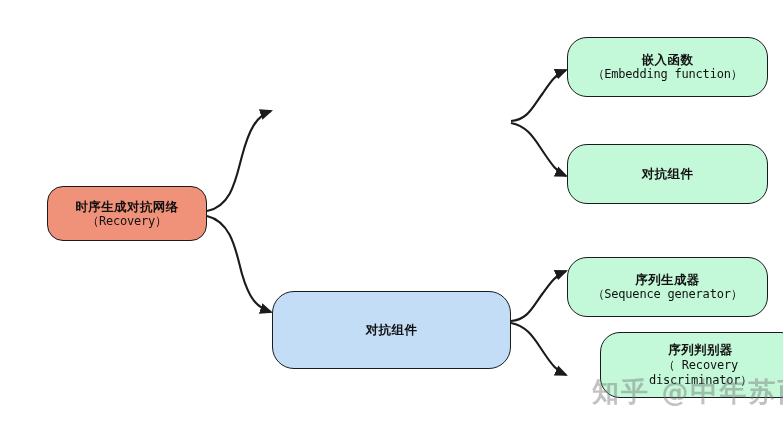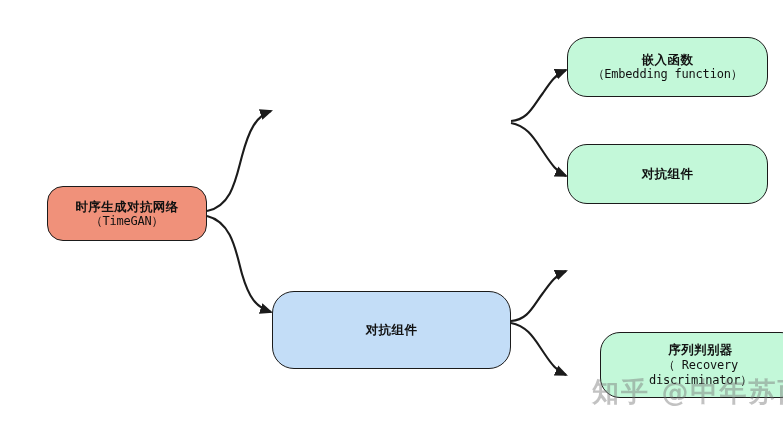--- a/index.html
+++ b/index.html
@@ -101,37 +101,41 @@
 
     <path d="M 511 123 C 528 126 535 140 544 153 C 552 165 557 172 566 176" fill="none" stroke="#1b1b1b" stroke-width="2.1" marker-end="url(#arrow)"></path>
 
     <path d="M 511 321 C 528 320 533 306 543 293 C 551 282 556 275 566 271" fill="none" stroke="#1b1b1b" stroke-width="2.1" marker-end="url(#arrow)"></path>
 
     <path d="M 511 323 C 528 326 535 340 544 353 C 552 365 557 371 566 375" fill="none" stroke="#1b1b1b" stroke-width="2.1" marker-end="url(#arrow)"></path>
   </svg>
 
   <div class="node root" style="left:47px; top:186px; width:160px; height:55px;">
     <span class="zh">时序生成对抗网络</span>
-    <span class="en">（TimeGAN）</span>
+    <span class="en">（Recovery）</span>
   </div>
 
 
   <div class="node branch" style="left:272px; top:291px; width:239px; height:78px;">
     <span class="zh">对抗组件</span>
   </div>
 
   <div class="node leaf" style="left:567px; top:37px; width:201px; height:60px;">
     <span class="zh">嵌入函数</span>
     <span class="en">（Embedding function）</span>
   </div>
 
   <div class="node leaf" style="left:567px; top:144px; width:201px; height:60px;">
     <span class="zh">对抗组件</span>
   </div>
 
+  <div class="node leaf" style="left:567px; top:257px; width:201px; height:60px;">
+    <span class="zh">序列生成器</span>
+    <span class="en">（Sequence generator）</span>
+  </div>
 
   <div class="node leaf three-line" style="left:600px; top:332px; width:201px; height:66px;">
     <span class="zh">序列判别器</span>
     <span class="en">（ Recovery</span>
     <span class="en">discriminator）</span>
   </div>
 
   <div id="watermark">知乎 @中年苏西</div>
 
 </div>

